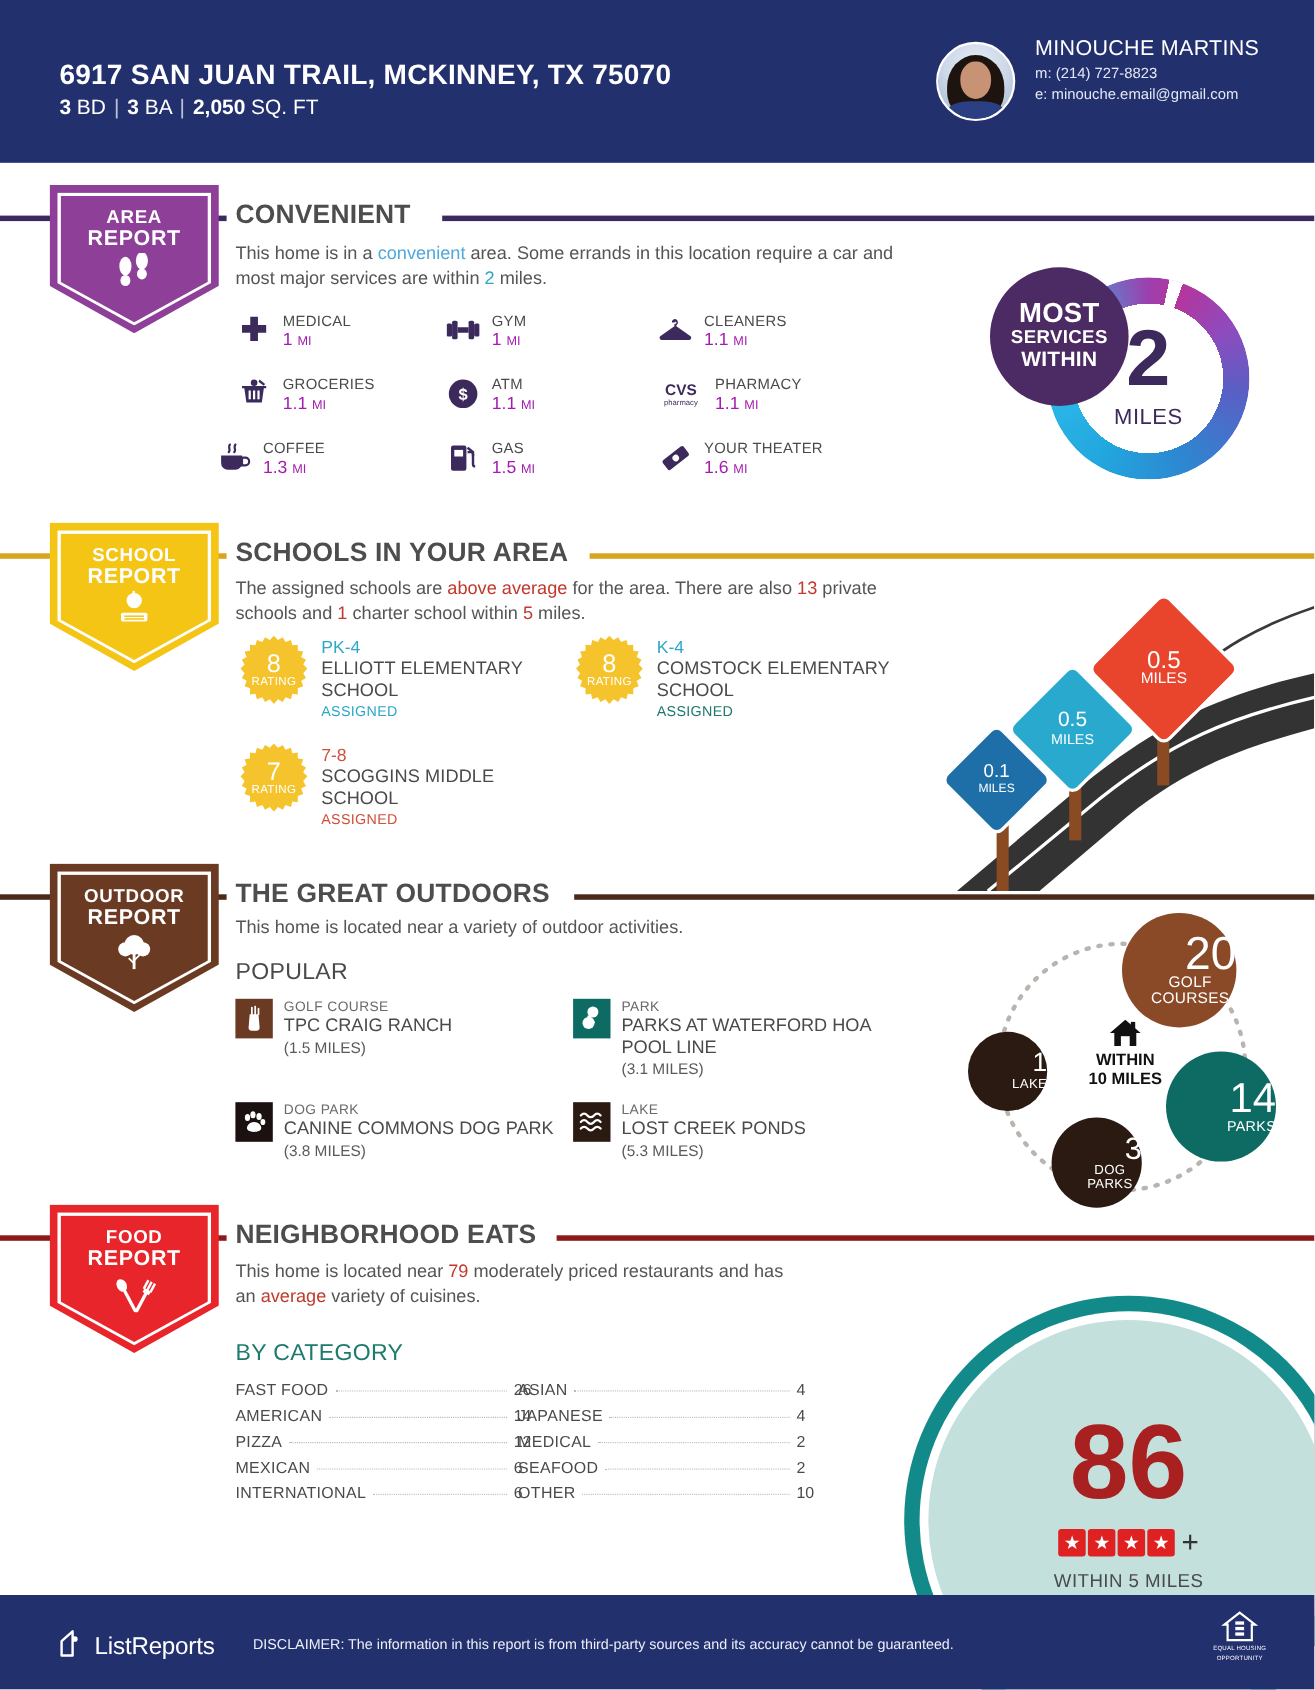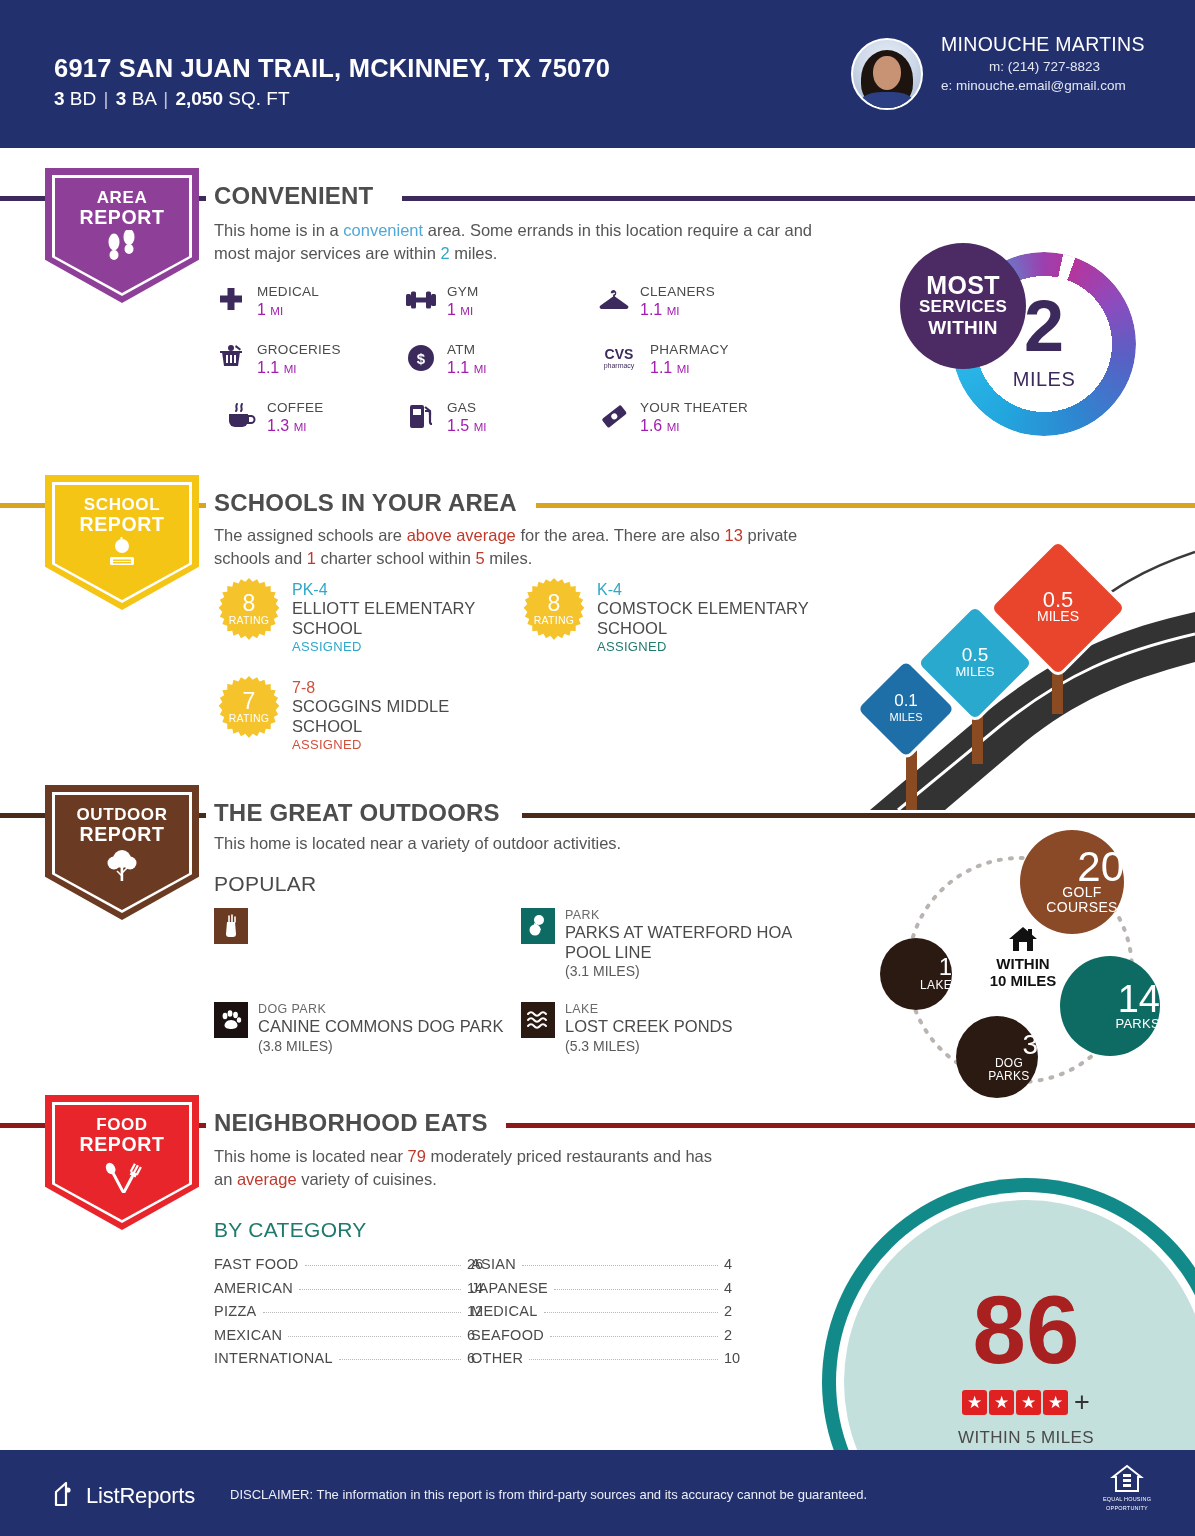--- a/index.html
+++ b/index.html
@@ -49,21 +49,21 @@
     background: #2b3f82; border-radius: 40% 40% 0 0;
   }
   .agent-name {
     position: absolute; left: 941px; top: 33px;
     font-size: 19.5px; color: #ffffff; letter-spacing: .3px; white-space: nowrap;
   }
   .agent-line {
     position: absolute; left: 941px;
     font-size: 13.5px; color: #e3e7f2; white-space: nowrap;
   }
-  .agent-phone { top: 59px; margin-left: 48px; }
+  .agent-phone { top: 59px; }
   .agent-email { top: 78px; }
 
   
   .rule { position: absolute; left: 0; height: 5px; }
   .rule-left  { width: 1195px; }
   .title {
     position: absolute;
     font-size: 24px; font-weight: bold; color: #4d4d4d;
     letter-spacing: .2px; background: #ffffff;
     padding: 0 10px 0 0; white-space: nowrap;
@@ -391,21 +391,21 @@
         <text x="22" y="14" font-family="Liberation Sans, sans-serif" font-size="14" font-weight="bold" fill="#3d2a5c" text-anchor="middle">CVS</text>
         <text x="22" y="23" font-family="Liberation Sans, sans-serif" font-size="7" fill="#3d2a5c" text-anchor="middle">pharmacy</text>
       </svg>
   </div>
   <div class="tx">
       <div class="nm">PHARMACY</div>
   <div class="ds"><span>1.1</span> <small>MI</small></div>
     </div>
 </div>
 
-<div class="amen" style="left:224px;top:399px">
+<div class="amen" style="left:196px;top:399px">
   <div class="ic">
       <svg width="30" height="26" viewBox="0 0 30 26">
         <path d="M3 11h19v7a6 6 0 01-6 6H9a6 6 0 01-6-6z" fill="#3d2a5c"></path>
         <path d="M22 13h3a3.5 3.5 0 010 7h-3z" fill="none" stroke="#3d2a5c" stroke-width="2"></path>
         <path d="M10 8c2-2-1-4 1-7M15 8c2-2-1-4 1-7" stroke="#3d2a5c" stroke-width="2" fill="none" stroke-linecap="round"></path>
       </svg>
     </div>
   <div class="tx">
       <div class="nm">COFFEE</div>
   <div class="ds"><span>1.3</span> <small>MI</small></div>
@@ -566,20 +566,25 @@
 
 <div class="lede" style="top:832px">This home is located near a variety of outdoor activities.</div>
 <div style="position:absolute;left:214px;top:872px;font-size:21px;color:#4a4a4a;letter-spacing:.3px">POPULAR</div>
 
 <div class="out" style="left:214px;top:908px;width:300px">
   <div class="tile" style="background:#6b3a22">
     <svg width="18" height="24" viewBox="0 0 18 24">
         <path d="M5 8h8l1 12a3 3 0 01-3 3H7a3 3 0 01-3-3z" fill="#fff"></path>
         <path d="M7 8V2M10 8V1M13 8V3" stroke="#fff" stroke-width="1.6" stroke-linecap="round"></path>
       </svg>
+  </div>
+  <div>
+    <div class="nm">GOLF COURSE</div>
+    <div class="ti">TPC CRAIG RANCH</div>
+    <div class="di">(1.5 MILES)</div>
   </div>
 </div>
 <div class="out" style="left:521px;top:908px;width:310px">
   <div class="tile" style="background:#0e6b63">
     <svg width="20" height="24" viewBox="0 0 20 24">
         <circle cx="11" cy="6" r="5" fill="#fff"></circle>
         <circle cx="7" cy="16" r="5.5" fill="#fff"></circle>
         <path d="M6 10c3 1 5 3 6 6" stroke="#fff" stroke-width="2" fill="none"></path>
       </svg>
   </div>

